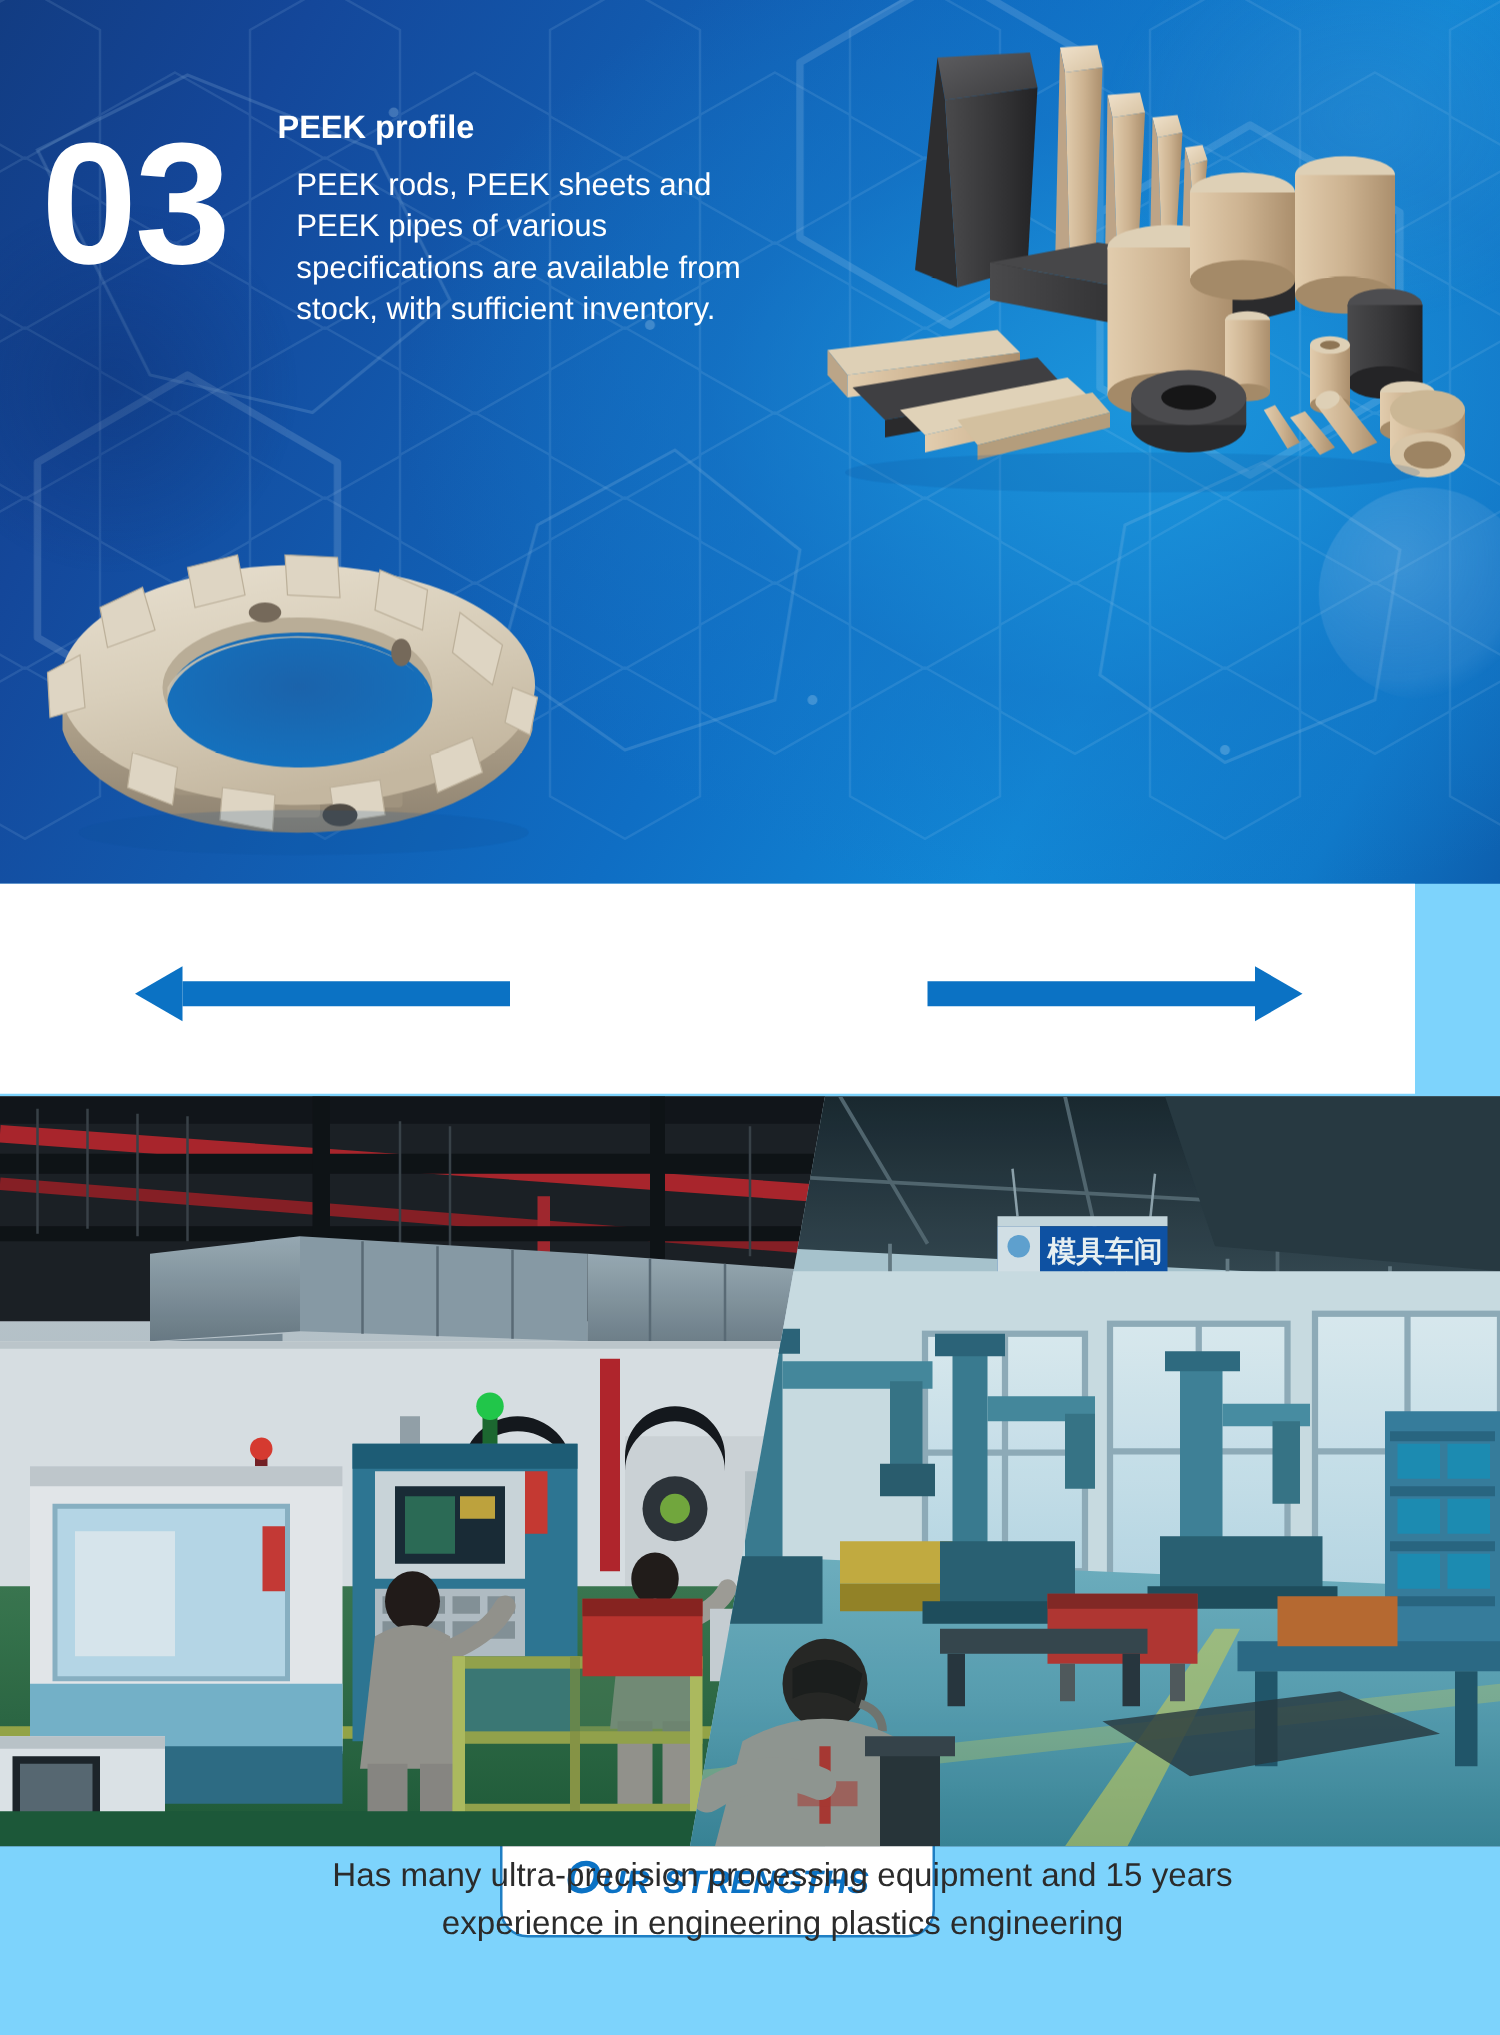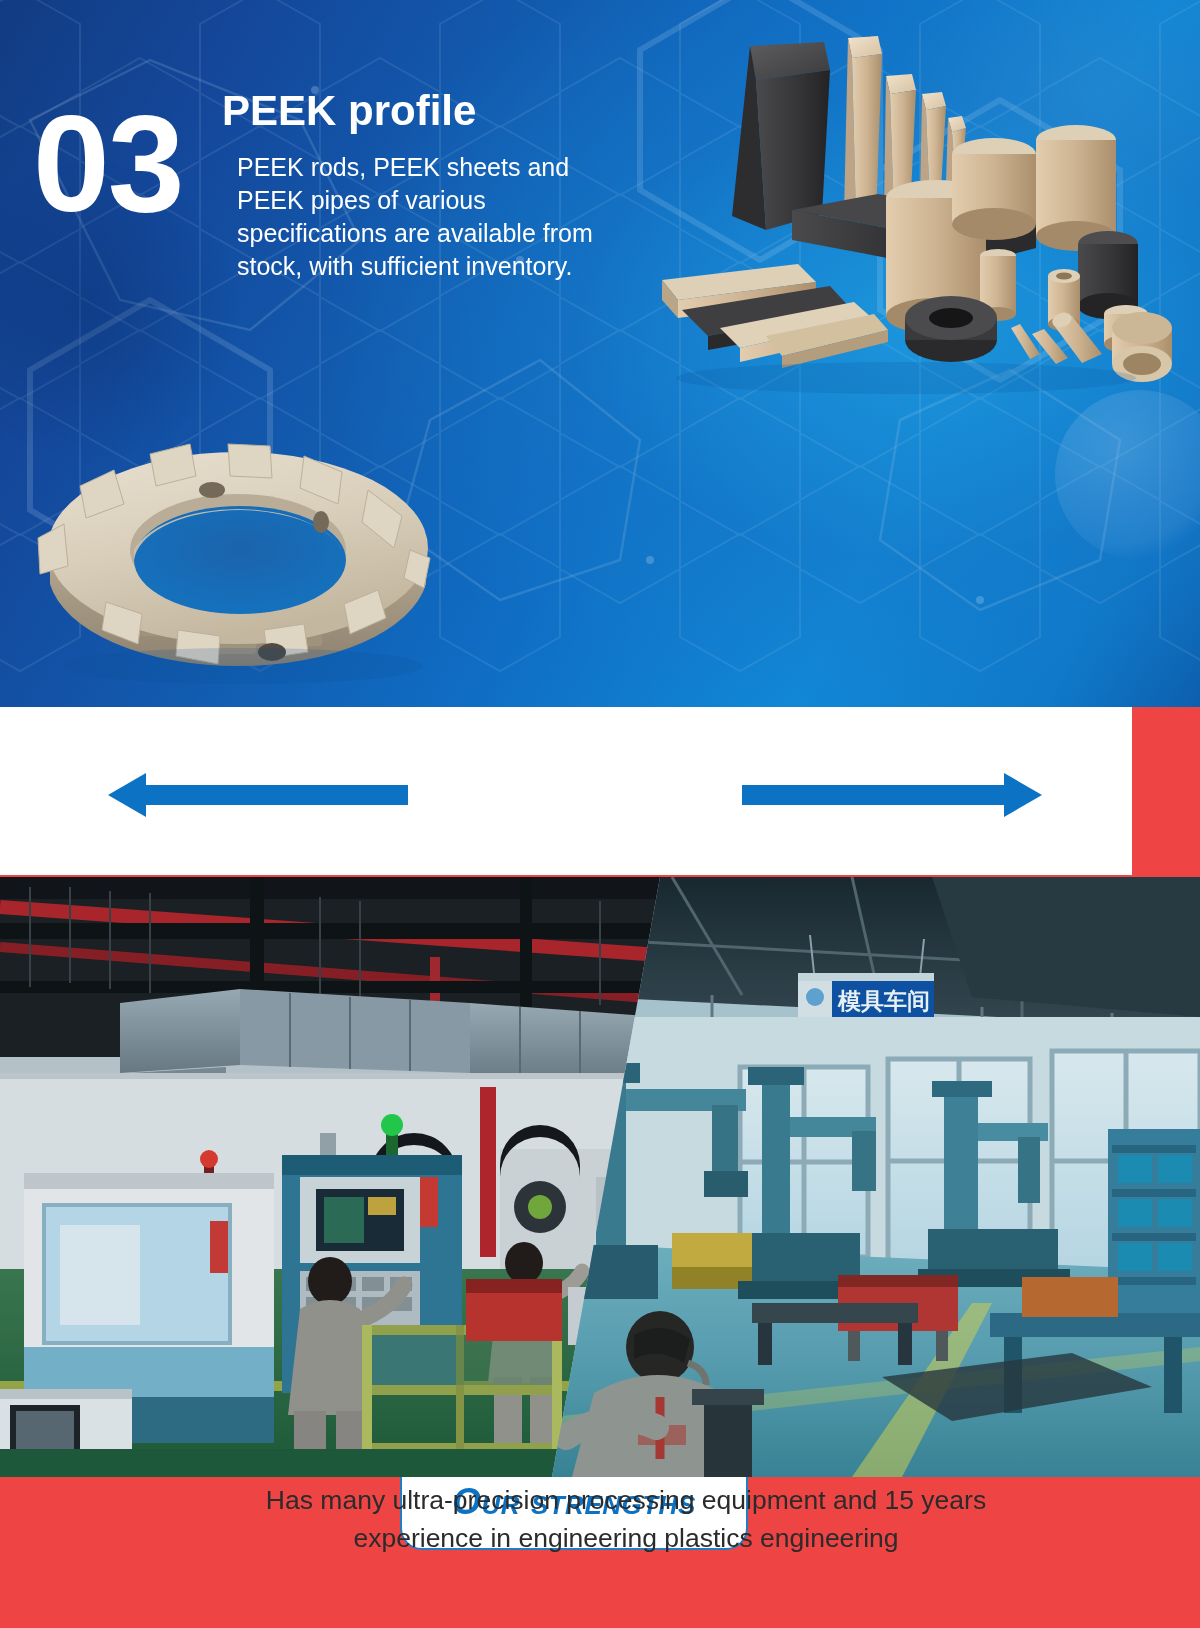--- a/index.html
+++ b/index.html
@@ -1,18 +1,18 @@
 <!DOCTYPE html>
 <html><head>
 <meta charset="utf-8">
 <style>
   html,body{margin:0;padding:0;background:#ffffff;}
   body{width:1200px;height:1628px;font-family:"Liberation Sans",sans-serif;overflow:hidden;}
 
-  .page{position:relative;width:1200px;height:1628px;background:#ef4444;}
+  .page{position:relative;width:1200px;height:1628px;background:#7dd3fc;}
 
   
   .hero{position:absolute;left:0;top:0;width:1200px;height:707px;overflow:hidden;
         background:
           radial-gradient(ellipse 760px 520px at 76% 46%, rgba(28,150,220,.95) 0%, rgba(22,120,200,.55) 45%, rgba(16,80,160,0) 78%),
           linear-gradient(118deg, #123c82 0%, #14479a 16%, #125aae 34%, #0f6ec4 54%, #1188d6 74%, #0f79c9 90%, #0d5fae 100%);
   }
   .hex-layer{position:absolute;inset:0;opacity:.55;}
   .hero-glow-a{position:absolute;left:1055px;top:390px;width:170px;height:170px;border-radius:50%;
         background:radial-gradient(circle at 38% 34%, rgba(150,195,235,.30), rgba(120,175,225,.16) 62%, rgba(120,175,225,0) 74%);}
@@ -20,21 +20,21 @@
         background:radial-gradient(circle at 50% 50%, rgba(10,40,95,.30), rgba(10,40,95,0) 70%);}
   .hero-glow-c{position:absolute;left:880px;top:-70px;width:420px;height:330px;
         background:radial-gradient(ellipse at 50% 50%, rgba(90,160,215,.18), rgba(90,160,215,0) 70%);}
 
   
   .blk03{position:absolute;left:0;top:86px;width:650px;height:270px;}
   .num{color:#ffffff;font-weight:700;letter-spacing:-2px;line-height:1;
        font-family:"Liberation Sans",sans-serif;}
   .num03{position:absolute;left:33px;top:8px;font-size:138px;}
   .b03-txt{position:absolute;left:222px;top:0;width:430px;}
-  .h-title{color:#ffffff;font-size:42px;font-weight:700;line-height:1.18;margin:0 0 9px 0;white-space:nowrap;}
+  .h-title{color:#ffffff;font-size:26px;font-weight:700;line-height:1.18;margin:0 0 9px 0;white-space:nowrap;}
   .h-body{color:#ffffff;font-size:25px;line-height:1.33;margin:15px;}
 
   
   .blk04{position:absolute;left:0;top:440px;width:1200px;height:230px;}
   .num04{position:absolute;left:462px;top:10px;font-size:138px;}
   .b04-txt{position:absolute;left:672px;top:2px;width:500px;}
 
   
   .rods{position:absolute;left:616px;top:18px;width:580px;height:380px;}
   

